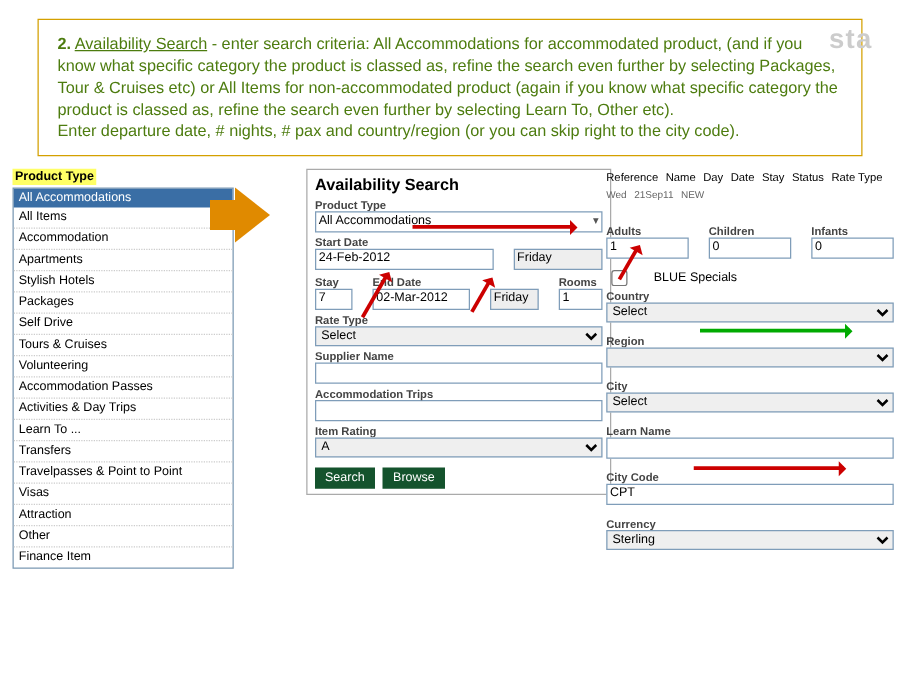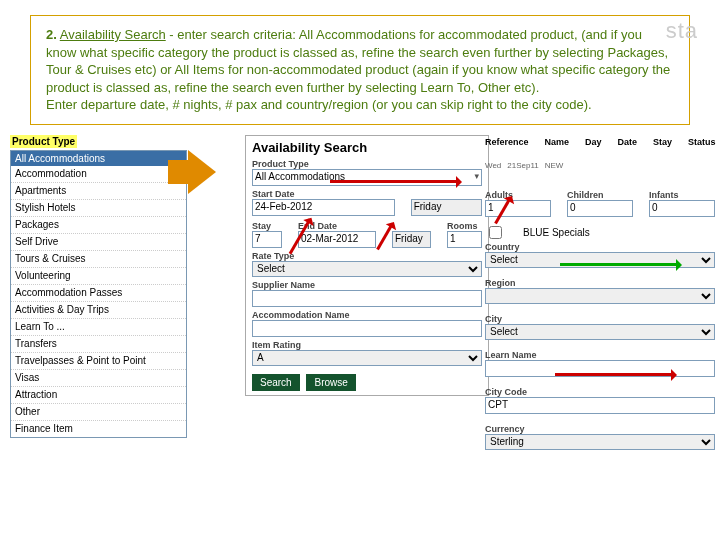--- a/index.html
+++ b/index.html
@@ -14,53 +14,54 @@
 .pt-item:last-child{border-bottom:none}
 .avail-panel{position:absolute;left:235px;top:0;width:230px;background:#fff;border:1px solid #aaa;padding:4px 6px}
 .avail-title{font-size:13px;font-weight:bold;margin-bottom:4px}
 .lbl{font-size:9px;font-weight:bold;color:#444;margin-top:3px}
 .fld{border:1px solid #7f9db9;font-size:10px;padding:1px 2px;background:#fff;height:13px;overflow:hidden}
 .sel{border:1px solid #7f9db9;font-size:10px;padding:0;width:100%;height:16px}
 .row{display:flex;gap:16px;margin-bottom:2px}
 .row>div{flex:1}
 .btn{background:#14532d;color:#fff;border:none;padding:3px 8px;font-size:10px;cursor:pointer;margin-right:4px}
 .right-panel{position:absolute;left:475px;top:0;width:230px;font-size:9px}
-.tbl-row{display:flex;gap:16px;font-weight:bold;padding:2px 0}
+.tbl-row{display:flex;gap:6px;font-weight:normal;padding:2px 0}
 .tbl-data{display:flex;gap:6px;padding:2px 0}
 .r-row{margin-bottom:10px}
 .r-lbl{font-size:9px;font-weight:bold;color:#444}
 .r-fld{border:1px solid #7f9db9;font-size:10px;padding:1px 2px;background:#fff;height:13px}
 .chk{display:flex;align-items:center;gap:18px;font-size:10px;margin-top:6px}
 .arrow-red{position:absolute;height:3px;background:#c00}
 .arrow-red::after{content:'';position:absolute;right:-8px;top:-4px;border:6px solid transparent;border-left-color:#c00}
 .arrow-green{position:absolute;height:3px;background:#0a0}
 .arrow-green::after{content:'';position:absolute;right:-8px;top:-4px;border:6px solid transparent;border-left-color:#0a0}
 .big-arrow{position:absolute;left:178px;top:15px;width:0;height:0;border-left:28px solid #e08a00;border-top:22px solid transparent;border-bottom:22px solid transparent}
 .big-arrow::before{content:'';position:absolute;left:-48px;top:-12px;width:22px;height:24px;background:#e08a00}
-.sta-logo{position:absolute;top:18px;right:22px;font-size:22px;font-weight:normal;color:#ccc;letter-spacing:1px}
+.sta-logo{position:absolute;top:18px;right:22px;font-size:22px;font-weight:bold;color:#ccc;letter-spacing:1px}
 .ptick{position:absolute;right:2px;top:1px;font-size:9px;color:#555}
 </style>
 </head>
 <body>
 
 <div class="sta-logo">sta</div>
 
 <div class="instr-box">
   <span class="num">2.</span>
   <span class="link">Availability Search</span><span> - enter search criteria: All Accommodations for accommodated product, (and if you know what specific category the product is classed as, refine the search even further by selecting Packages, Tour &amp; Cruises etc) or All Items for non-accommodated product (again if you know what specific category the product is classed as, refine the search even further by selecting Learn To, Other etc).</span><br>
   <span>Enter departure date, # nights, # pax and country/region (or you can skip right to the city code).</span>
 </div>
 
 <div class="content">
 
   <div style="position:absolute;left:0;top:0">
     <span class="hl">Product Type</span>
     <div class="pt-list">
       <div class="pt-head">All Accommodations</div>
       <div id="pt-items">
+          <div class="pt-item">All Items</div>
           <div class="pt-item">Accommodation</div>
           <div class="pt-item">Apartments</div>
           <div class="pt-item">Stylish Hotels</div>
           <div class="pt-item">Packages</div>
           <div class="pt-item">Self Drive</div>
           <div class="pt-item">Tours &amp; Cruises</div>
           <div class="pt-item">Volunteering</div>
           <div class="pt-item">Accommodation Passes</div>
           <div class="pt-item">Activities &amp; Day Trips</div>
           <div class="pt-item">Learn To ...</div>
@@ -108,21 +109,21 @@
         </div>
       <div style="flex:0 0 35px">
           <div class="lbl">Rooms</div>
         <div class="fld">1</div>
         </div>
     </div>
     <div class="lbl">Rate Type</div>
     <select class="sel"><option>Select</option></select>
     <div class="lbl">Supplier Name</div>
     <div class="fld"></div>
-    <div class="lbl">Accommodation Name</div>
+    <div class="lbl">Accommodation Trips</div>
     <div class="fld"></div>
     <div class="lbl">Item Rating</div>
     <select class="sel"><option>A</option></select>
     <div style="margin-top:8px">
       <button class="btn">Search</button>
       <button class="btn">Browse</button>
     </div>
   </div>
 
   <div class="right-panel">

